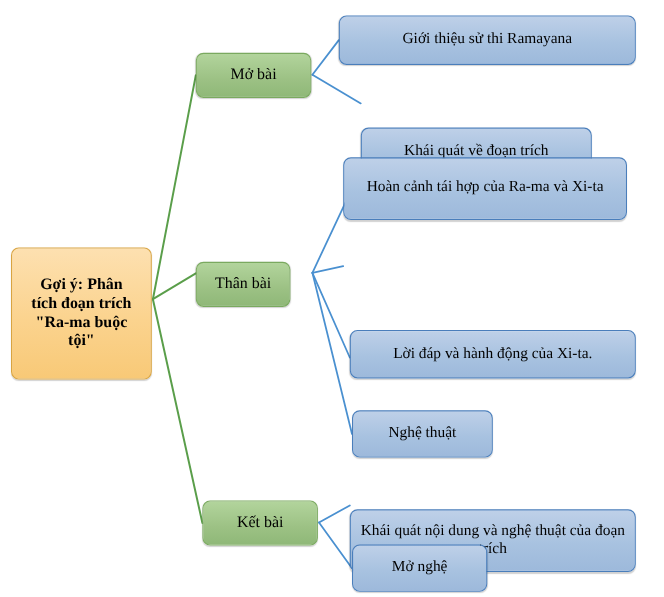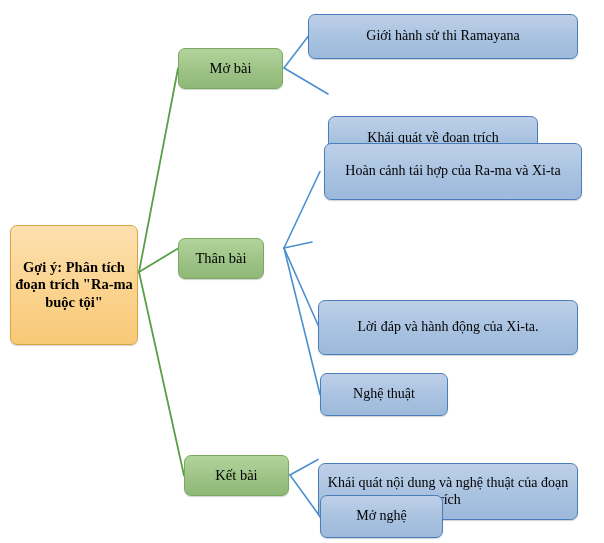--- a/index.html
+++ b/index.html
@@ -33,21 +33,21 @@
     border-radius: 7px;
     line-height: 1.18;
     z-index: 2;
   }
   .node-root {
     background: linear-gradient(to bottom, #fde0b0 0%, #fbd38e 55%, #f8c977 100%);
     border: 1px solid #d9a441;
     font-weight: bold;
     font-size: 14.5px;
     color: #000000;
-    padding: 4px 2px;
+    padding: 4px 16px;
     box-shadow: 0 1px 1px rgba(0,0,0,0.18);
   }
   .node-branch {
     background: linear-gradient(to bottom, #b2d49c 0%, #9cc184 60%, #8fb878 100%);
     border: 1px solid #7aa95f;
     font-weight: normal;
     font-size: 14.5px;
     color: #000000;
     padding: 3px 6px;
     box-shadow: 0 1px 1px rgba(0,0,0,0.18);
@@ -92,29 +92,29 @@
     <span>Mở bài</span>
   </div>
   <div class="node node-branch" style="left: 178px; top: 238px; width: 86px; height: 41px; text-align: right;">
     <span>Thân bài</span>
   </div>
   <div class="node node-branch" style="left: 184px; top: 455px; width: 105px; height: 41px;">
     <span>Kết bài</span>
   </div>
 
   <div class="node node-leaf" style="left: 308px; top: 14px; width: 270px; height: 45px;">
-    <span>Giới hành sử thi Ramayana</span>
+    <span>Giới thiệu sử thi Ramayana</span>
   </div>
   <div class="node node-leaf" style="left: 328px; top: 72px; width: 210px; height: 44px; margin-top: 44px;">
     <span>Khái quát về đoạn trích</span>
   </div>
-  <div class="node node-leaf" style="left: 324px; top: 143px; width: 258px; height: 57px;">
+  <div class="node node-leaf" style="left: 312px; top: 143px; width: 258px; height: 57px;">
     <span>Hoàn cảnh tái hợp của Ra-ma và Xi-ta</span>
   </div>
-  <div class="node node-leaf" style="left: 318px; top: 300px; width: 260px; height: 55px;">
+  <div class="node node-leaf" style="left: 318px; top: 300px; width: 260px; height: 44px;">
     <span>Lời đáp và hành động của Xi-ta.</span>
   </div>
   <div class="node node-leaf" style="left: 320px; top: 373px; width: 128px; height: 43px;">
     <span>Nghệ thuật</span>
   </div>
   <div class="node node-leaf" style="left: 318px; top: 431px; width: 260px; height: 57px; margin-top: 32px;">
     <span>Khái quát nội dung và nghệ thuật của đoạn trích</span>
   </div>
   <div class="node node-leaf" style="left: 320px; top: 495px; width: 123px; height: 43px;">
     <span>Mở nghệ</span>

